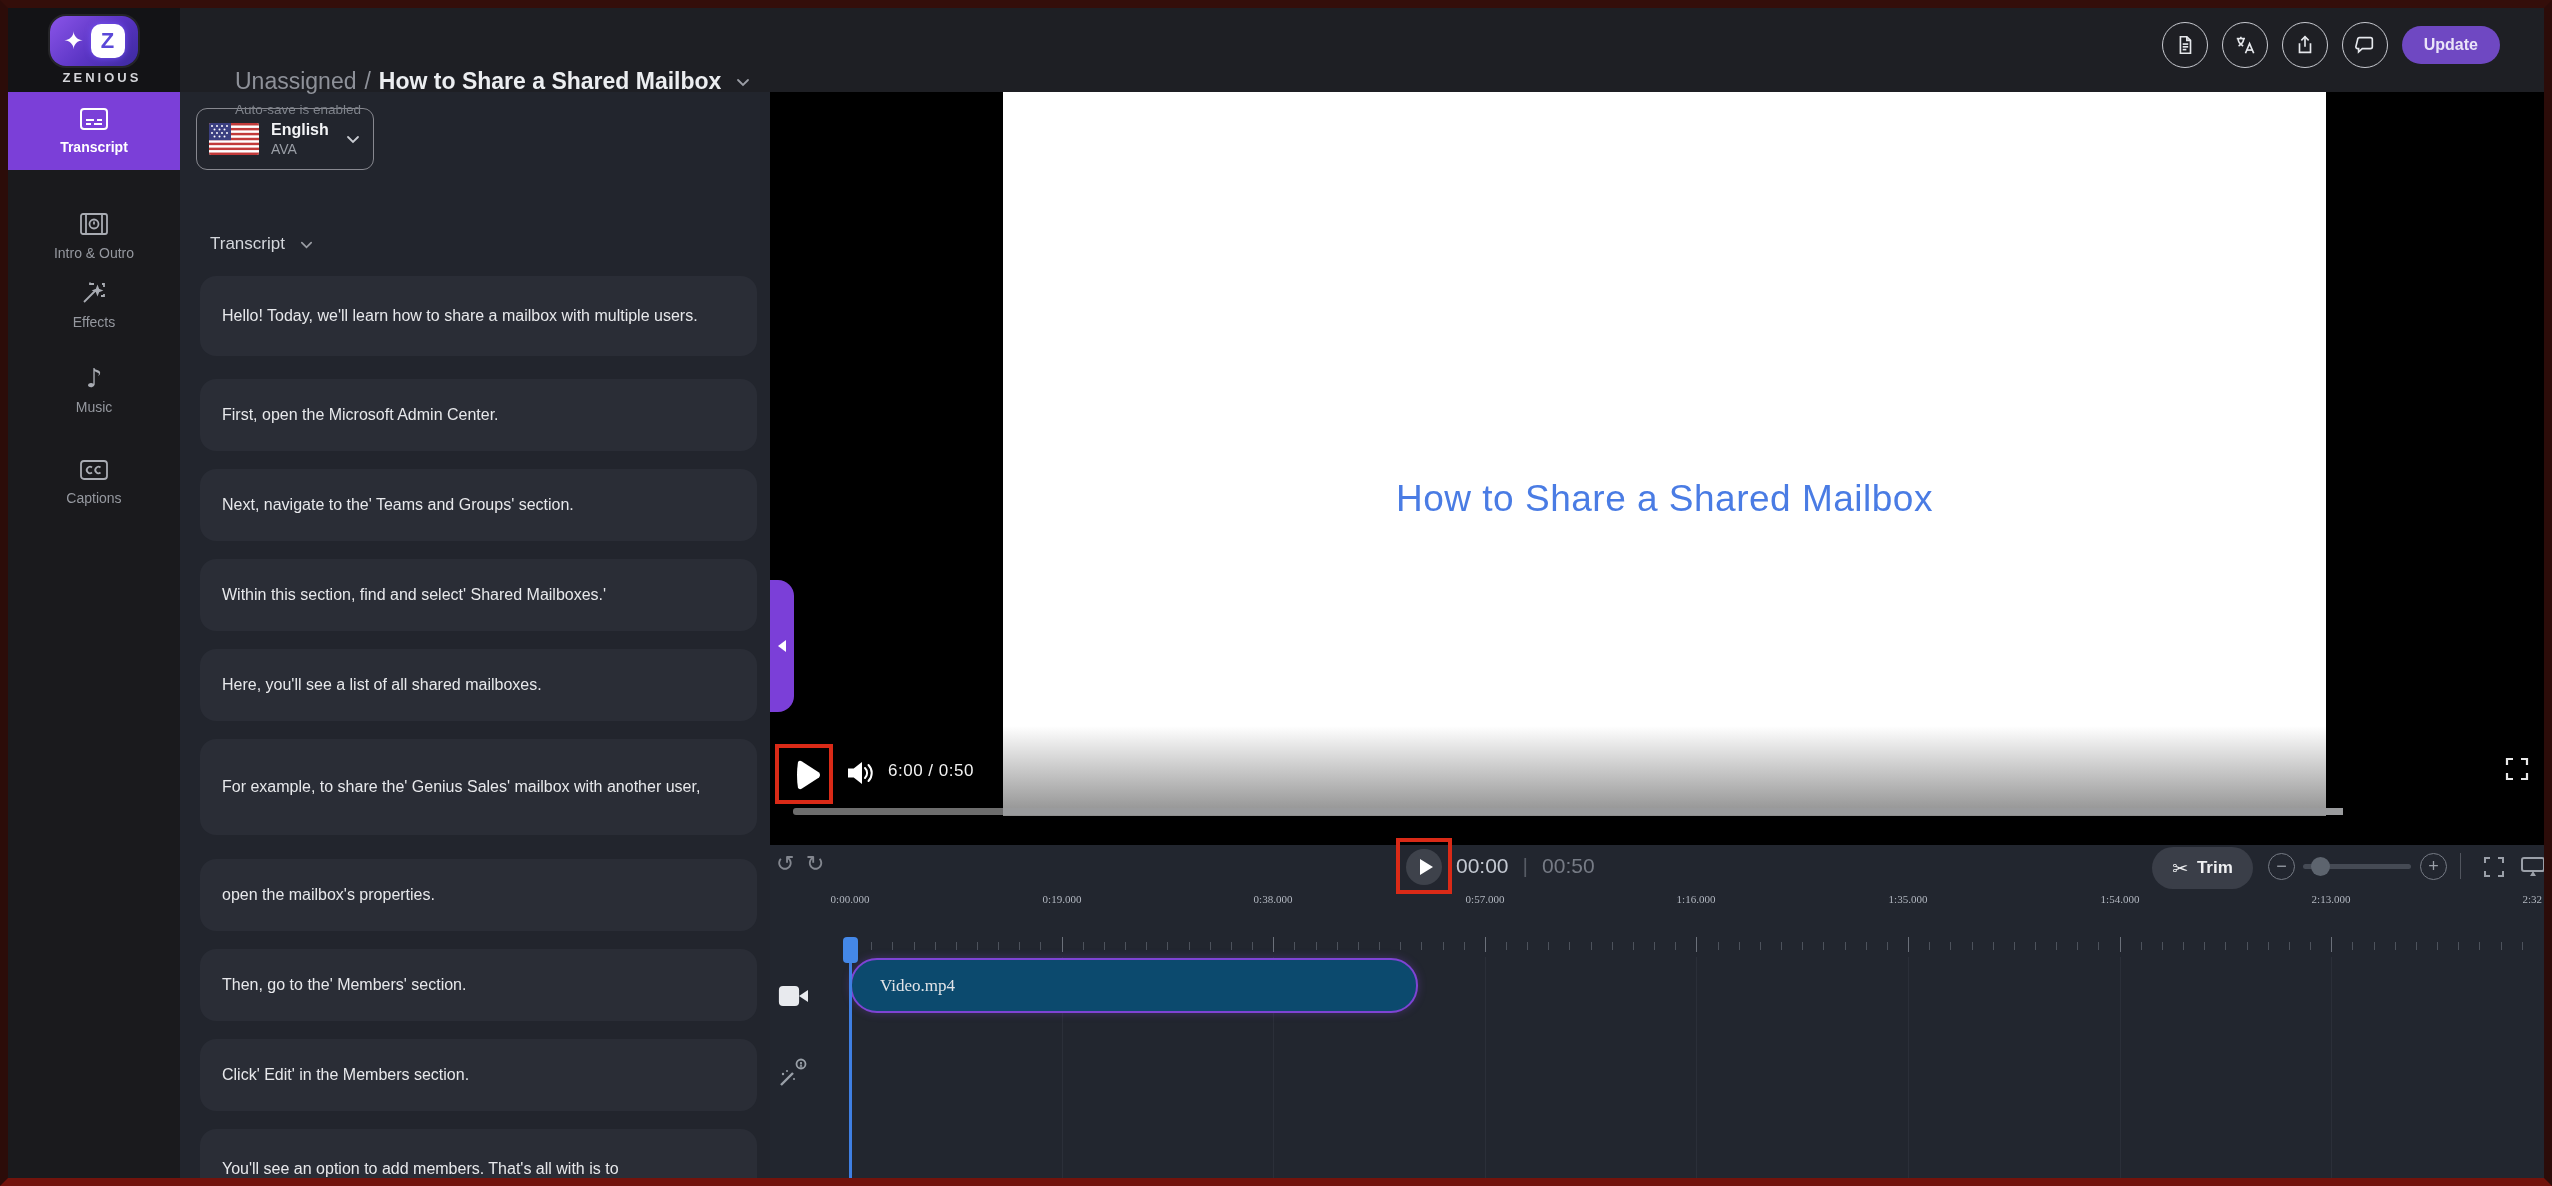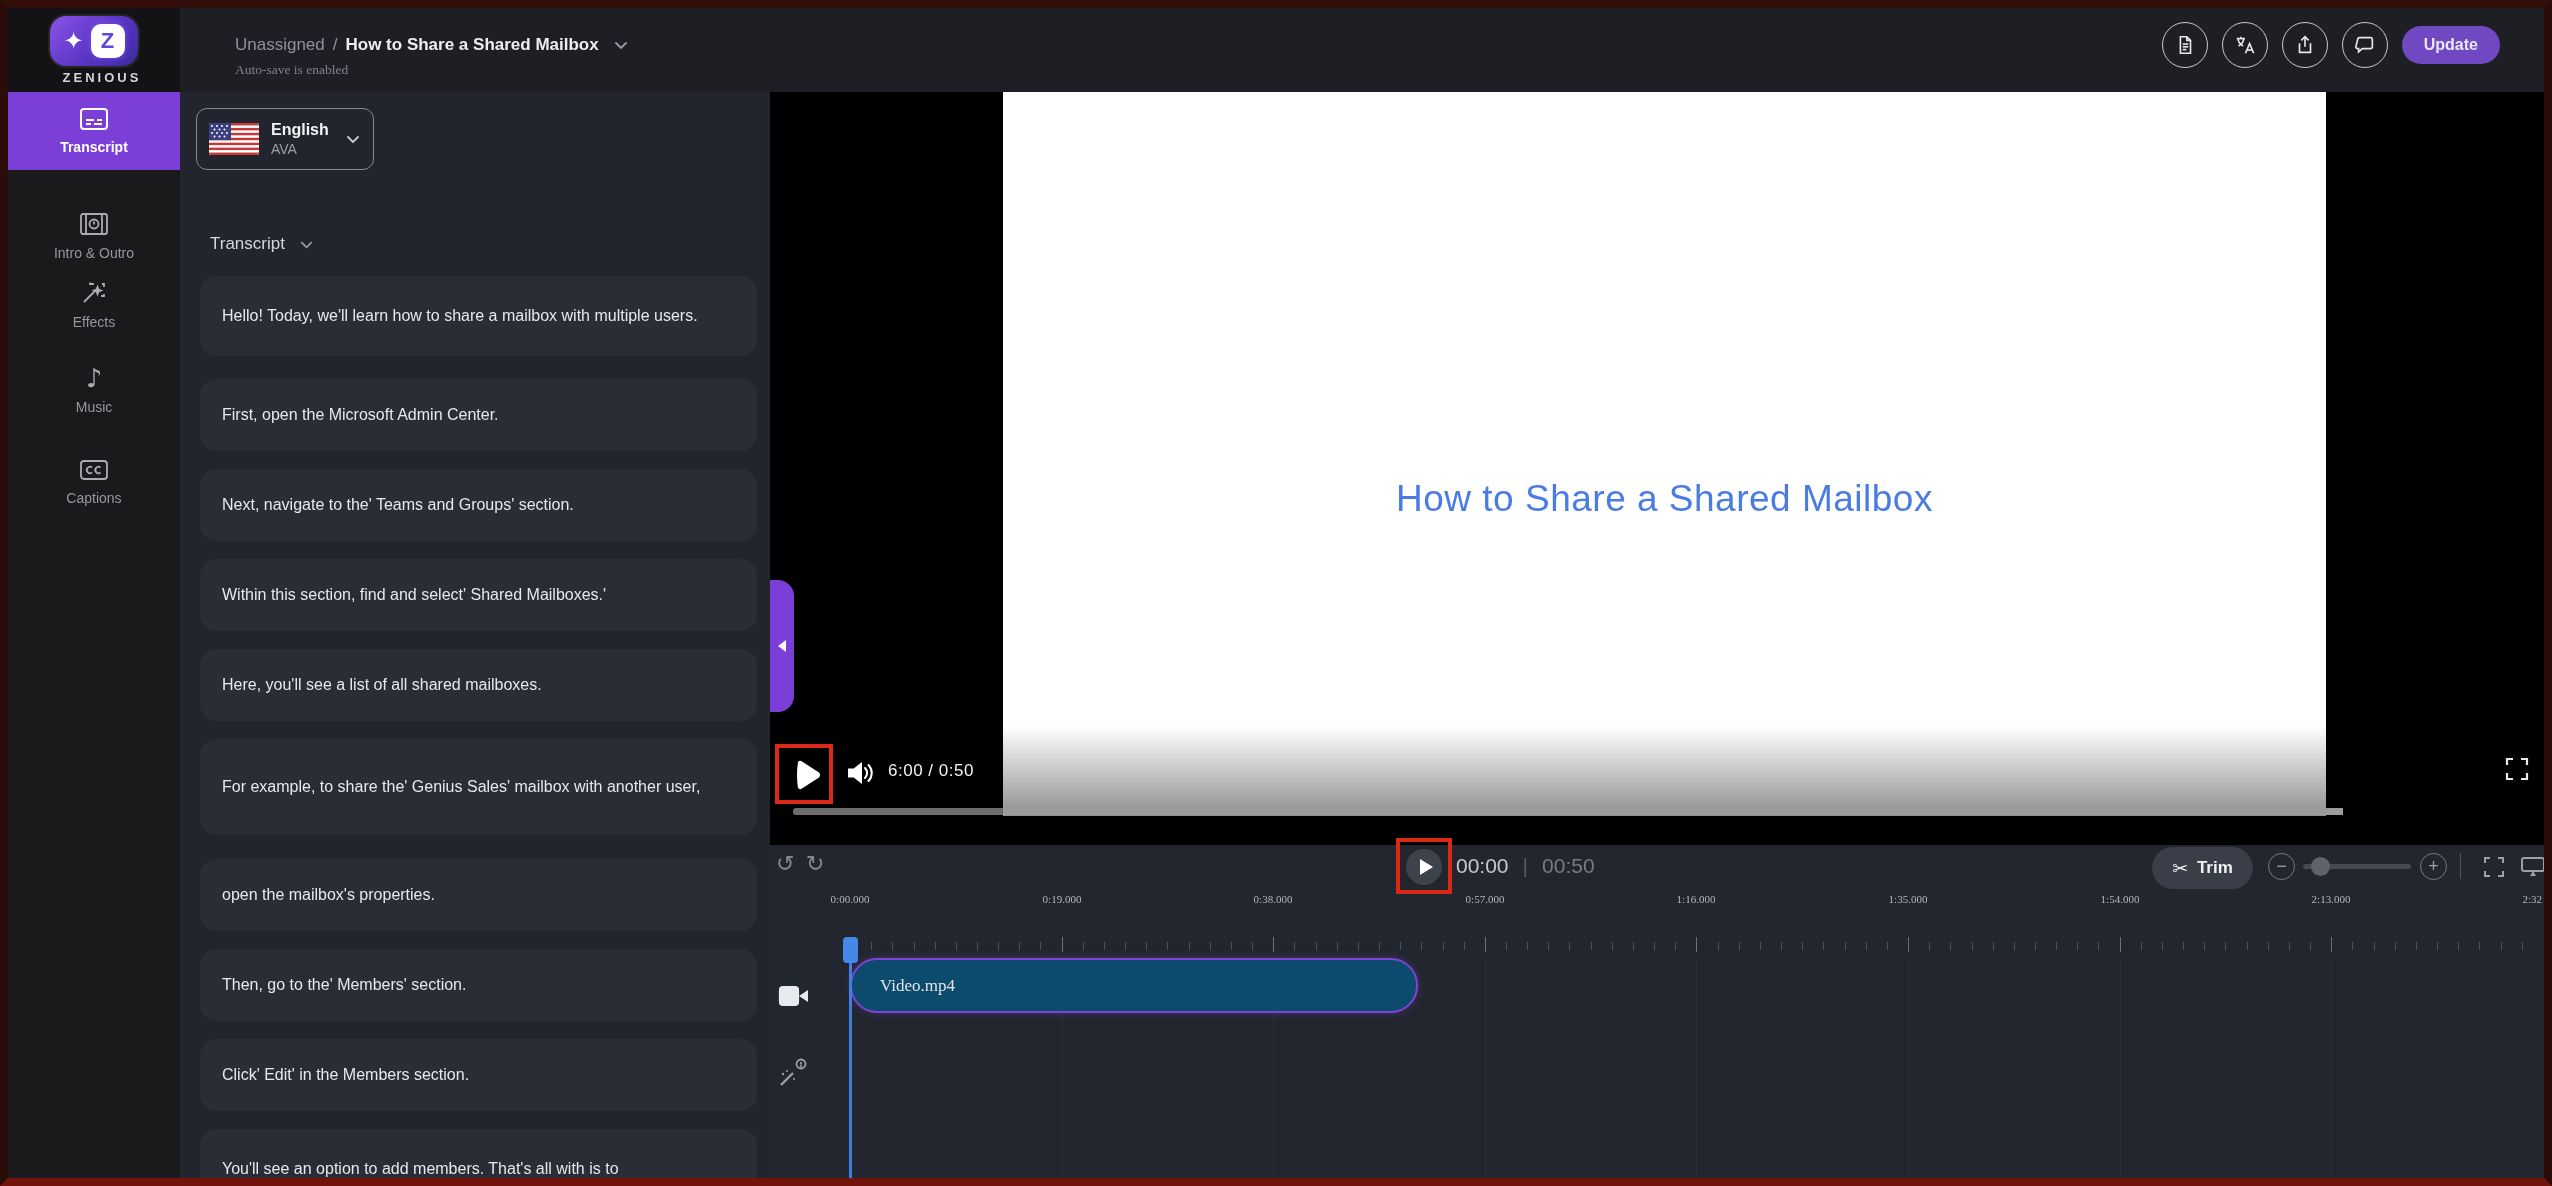--- a/index.html
+++ b/index.html
@@ -27,26 +27,26 @@
     width:34px; height:34px; border-radius:10px; background:#fff;
     display:flex; align-items:center; justify-content:center;
     font-size:22px; font-weight:bold; color:#5a48d8;
     box-shadow:0 0 6px rgba(120,90,255,.8);
   }
   .logo-word { position:absolute; left:0; top:62px; width:188px; text-align:center;
     color:#d4d5d9; font-size:13px; font-weight:bold; letter-spacing:3px; }
 
   .header { position:absolute; left:172px; top:0; right:0; height:84px; background:#1e1f24; z-index:2; }
   .breadcrumb-block { position:absolute; left:55px; top:27px; }
-  .breadcrumb { font-size:17px; display:flex; align-items:center; gap:8px; }
+  .breadcrumb { font-size:23px; display:flex; align-items:center; gap:8px;margin-top:33px; }
   .crumb-root { color:#8e9199; }
   .crumb-sep  { color:#8e9199; }
   .crumb-title{ color:#eceef1; font-weight:bold; }
   .crumb-chevron { margin-left:6px; color:#9a9da5; }
-  .autosave { margin-top:7px; font-size:13.5px; color:#7f838b;font-family:Liberation Serif, serif; }
+  .autosave { margin-top:7px; font-size:13.5px; color:#7f838b; }
 
   .header-actions { position:absolute; right:44px; top:14px; display:flex; align-items:center; gap:14px; }
   .icon-circle {
     width:46px; height:46px; border-radius:50%; border:1.5px solid #c8cad0;
     display:flex; align-items:center; justify-content:center; color:#e6e8ec;
     background:transparent; cursor:pointer;
   }
   .btn-update {
     height:38px; padding:0 22px; border:none; border-radius:19px;
     background:#6f48c2; color:#eae4f8; font-size:16px; font-weight:600;

